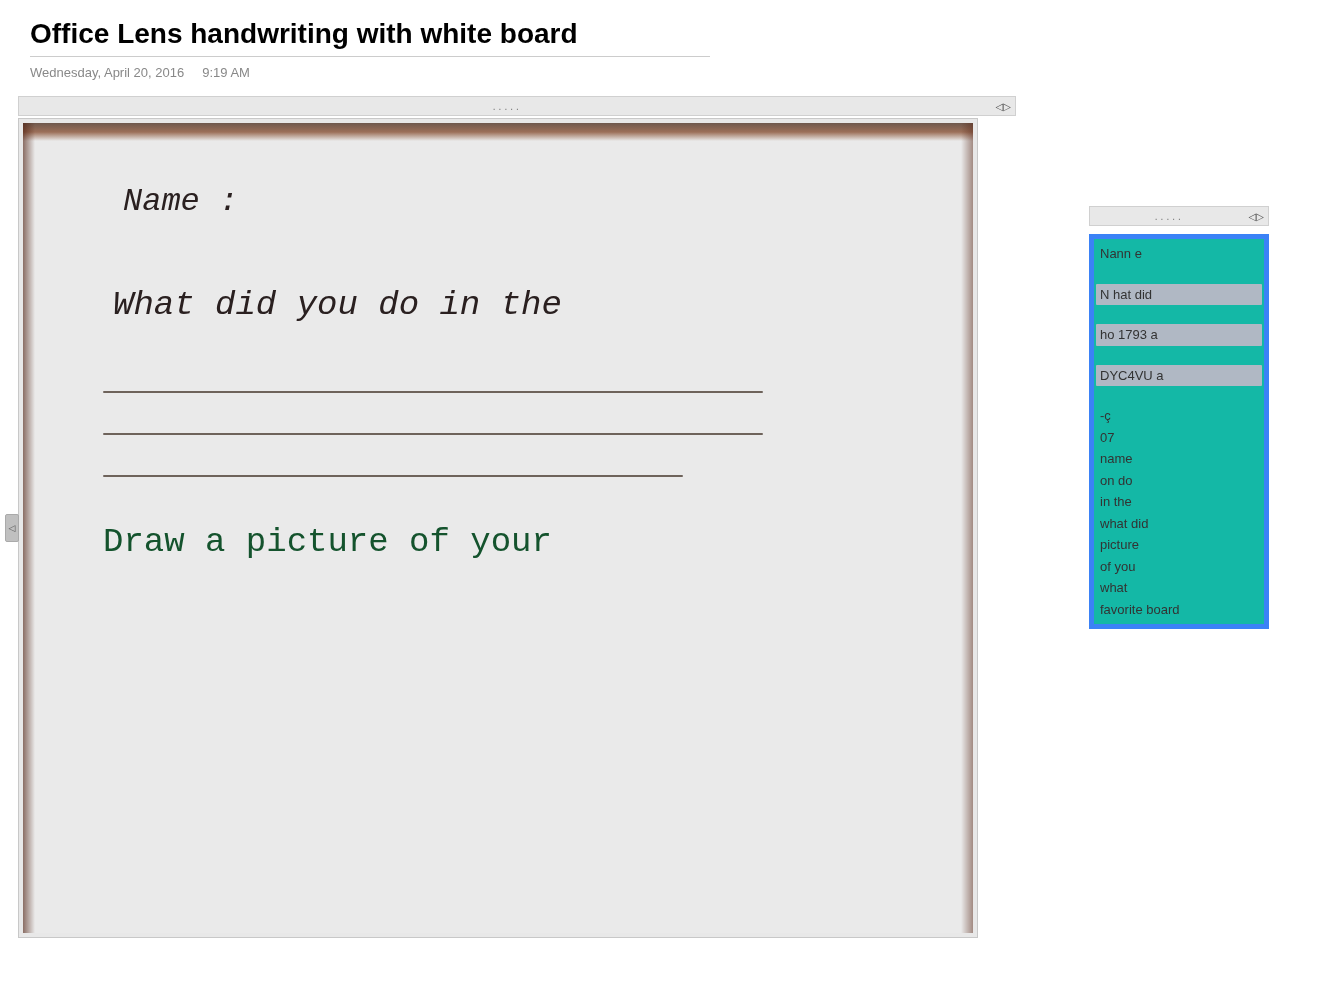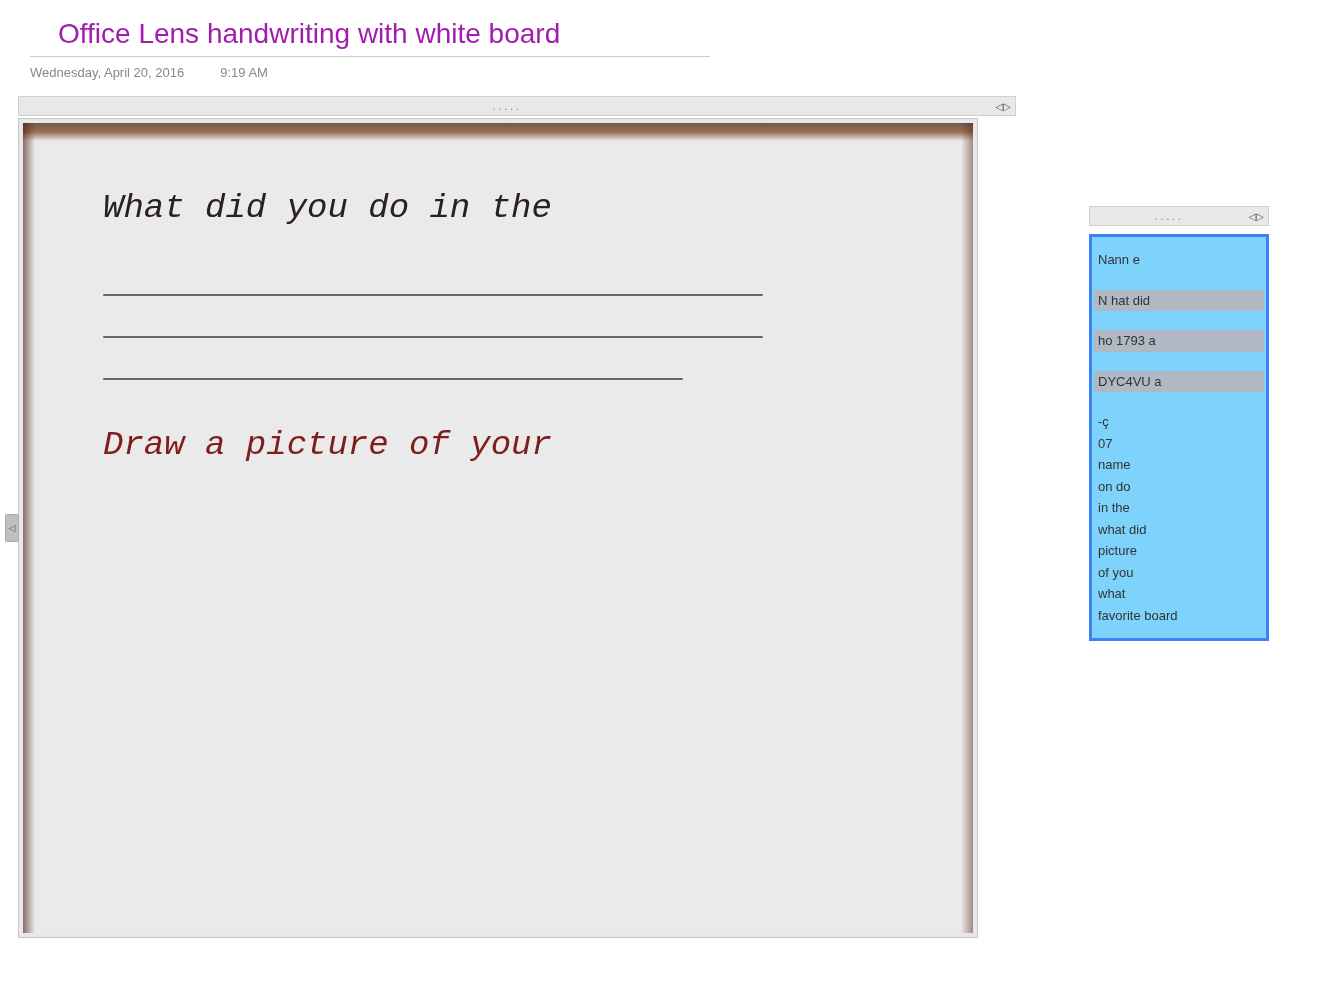--- a/index.html
+++ b/index.html
@@ -11,38 +11,37 @@
       min-height: 982px;
       position: relative;
     }
 
     .page-header {
       padding: 18px 30px 6px 30px;
     }
 
     .page-title {
       font-size: 28px;
-      font-weight: 400;
-      color: #a21caf;
+      font-weight: 700;
+      color: #000000;
       margin-bottom: 6px;
-      margin-left: 28px;
     }
 
     .page-title-underline {
       width: 680px;
       height: 1px;
       background: #ccc;
       margin-bottom: 8px;
     }
 
     .page-meta {
       font-size: 13px;
       color: #888;
       display: flex;
-      gap: 36px;
+      gap: 18px;
     }
 
     .scroll-bar-top {
       display: flex;
       align-items: center;
       background: #e8e8e8;
       border: 1px solid #d0d0d0;
       height: 20px;
       margin-bottom: 2px;
       position: relative;
@@ -129,43 +128,43 @@
     }
 
     .hw-question {
       font-family: 'Courier New', cursive;
       font-size: 34px;
       color: #2a2020;
       font-weight: 300;
       line-height: 1.5;
       margin-bottom: 60px;
       font-style: italic;
+      margin-left: 10px;
     }
 
     .hw-lines-area {
       margin-bottom: 40px;
     }
 
     .hw-line {
       border-bottom: 2px solid #3a2a20;
       width: 660px;
       margin-bottom: 40px;
       height: 2px;
       border-radius: 1px;
       opacity: 0.7;
     }
 
     .hw-draw-text {
       font-family: 'Courier New', cursive;
       font-size: 34px;
-      color: #7f1d1d;
+      color: #14532d;
       font-weight: 300;
       line-height: 1.5;
       margin-top: 20px;
-      font-style: italic;
     }
 
     
     .left-scroll-handle {
       position: absolute;
       left: -14px;
       top: 50%;
       transform: translateY(-50%);
       width: 14px;
       height: 28px;
@@ -211,23 +210,23 @@
       letter-spacing: 3px;
     }
 
     .right-panel-scroll .rp-arrows {
       font-size: 10px;
       color: #555;
       padding-right: 4px;
     }
 
     .right-panel-content {
-      background: #7dd3fc;
-      border: 3px solid #3b82f6;
-      padding: 12px 6px;
+      background: #14b8a6;
+      border: 5px solid #3b82f6;
+      padding: 4px 6px;
     }
 
     .rp-item {
       font-size: 13px;
       color: #333;
       padding: 1px 0;
       line-height: 1.5;
     }
 
     .rp-item.highlighted {
@@ -257,20 +256,21 @@
   </div>
 
   <div class="whiteboard-container" style="position:relative;">
     <div class="left-scroll-handle">◁</div>
     <div class="whiteboard-inner">
       <div class="wb-top-border"></div>
       <div class="wb-left-border"></div>
       <div class="wb-right-border"></div>
 
       <div class="wb-content">
+        <div class="hw-name">Name :</div>
 
         <div class="hw-question">
           <span>What did you do in the</span><br>
         </div>
 
         <div class="hw-lines-area">
           <div class="hw-line"></div>
           <div class="hw-line"></div>
           <div class="hw-line" style="width:580px;"></div>
         </div>

